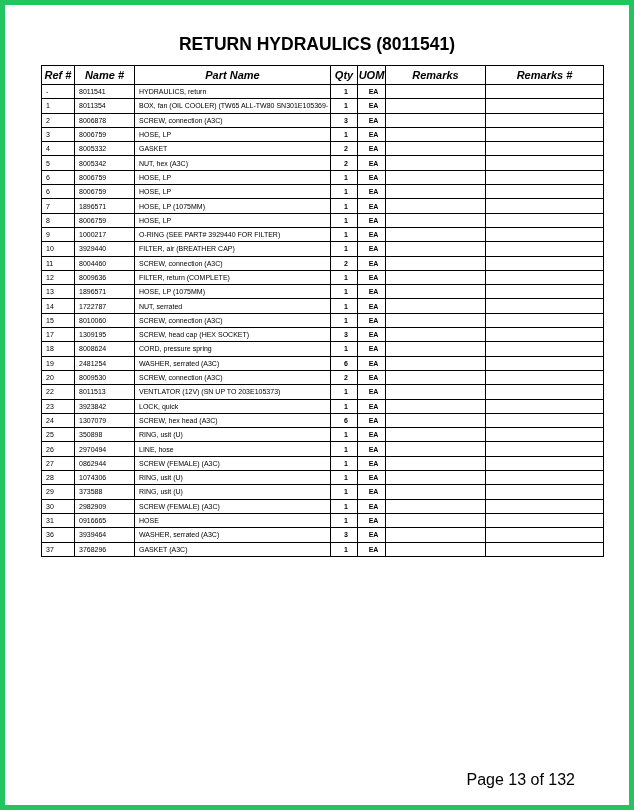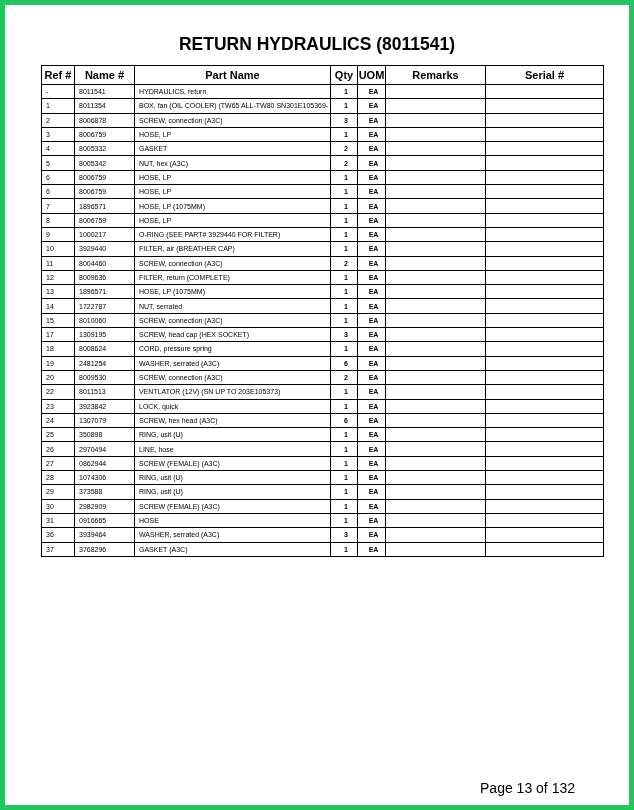--- a/index.html
+++ b/index.html
@@ -33,40 +33,40 @@
     overflow:hidden;
     white-space:nowrap;
     box-sizing:border-box;
   }
   table.parts th {
     height:19px;
     font-size:11px;
     font-weight:bold;
     text-align:center;
     padding:0;
+    font-style:italic;
   }
   table.parts td {
     height:14.3px;
     font-size:7px;
     line-height:7px;
     padding:0 0 0 4px;
     vertical-align:middle;
   }
   td.c-qty, td.c-uom {
     text-align:center;
     padding:0;
     font-weight:bold;
   }
   .page-footer {
     position:absolute;
     top:766px; left:0;
     width:570px;
     text-align:right;
-    font-size:14px;
-    margin-top:9px;
+    font-size:16px;
   }
 </style>
 </head>
 <body>
 
 <div class="page">
 
   <h1 class="page-title">RETURN HYDRAULICS (8011541)</h1>
 
   <table class="parts">
@@ -80,21 +80,21 @@
       <col style="width:118px">
     </colgroup>
     <thead>
       <tr>
         <th>Ref #</th>
         <th>Name #</th>
         <th>Part Name</th>
         <th>Qty</th>
         <th>UOM</th>
         <th>Remarks</th>
-        <th>Serial #</th>
+        <th>Remarks #</th>
       </tr>
     </thead>
     <tbody id="parts-body">
         <tr>
           <td class="c-ref">-</td>
           <td class="c-part">8011541</td>
           <td class="c-name">HYDRAULICS, return</td>
           <td class="c-qty">1</td>
           <td class="c-uom">EA</td>
           <td class="c-remarks"></td>

